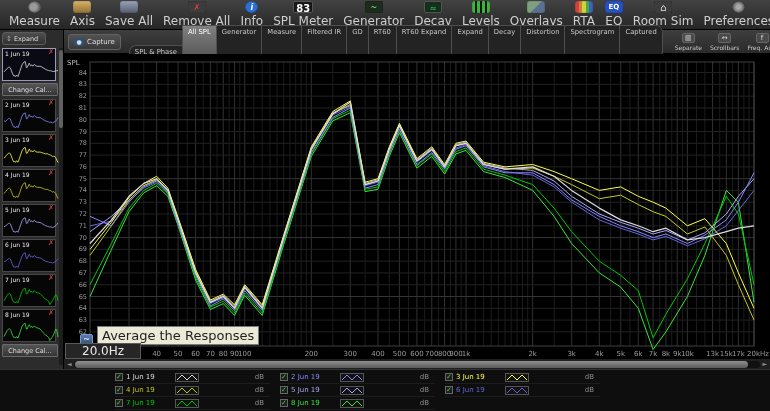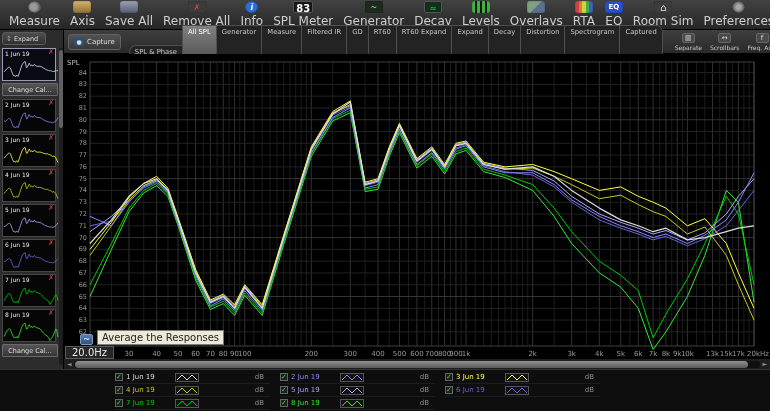--- a/index.html
+++ b/index.html
@@ -58,22 +58,22 @@
   .tab:last-child { border-right-width:1px; border-radius:0 7px 7px 0; }
   .tab.active { background:linear-gradient(#808080,#565656); color:#fff; }
   .gctrls { margin-left:auto; display:flex; }
   .gctrl { display:flex; flex-direction:column; align-items:center; gap:1px; padding:0 4px; }
   .gicon { width:13px; height:10px; background:#4a4a4a; border:1px solid #666; border-radius:2px; color:#ddd; font-size:7px; line-height:9px; text-align:center; }
   .glabel { font-size:6px; color:#ccc; white-space:nowrap; }
 
   
   .plot-wrap { flex:1; position:relative; background:#000; min-height:0; }
   .avg-btn { position:absolute; left:16px; bottom:14px; width:13px; height:11px; background:linear-gradient(#5a7fb5,#32517c); border:1px solid #7a9ac5; border-radius:2px; color:#fff; font-size:8px; line-height:10px; text-align:center; z-index:3; }
-  .tooltip { position:absolute; left:33px; bottom:14px; background:#ecead6; color:#222; border:1px solid #7a7a7a; font-size:10px; padding:1px 4px; white-space:nowrap; z-index:3; }
-  .readout { position:absolute; left:1px; bottom:0px; background:#262626; color:#e8e8e8; border:1px solid #5a5a5a; font-size:10px; padding:0 6px; z-index:3;margin-top:7px; }
+  .tooltip { position:absolute; left:33px; bottom:14px; background:#ecead6; color:#222; border:1px solid #7a7a7a; font-size:13px; padding:1px 4px; white-space:nowrap; z-index:3; }
+  .readout { position:absolute; left:1px; bottom:0px; background:#262626; color:#e8e8e8; border:1px solid #5a5a5a; font-size:12px; padding:0 16px; z-index:3;margin-top:7px; }
 
   
   .hscroll { height:10px; flex:0 0 10px; background:#1f1f1f; display:flex; align-items:center; padding:0 3px; gap:2px; }
   .arr { font-size:6px; color:#8a8a8a; line-height:10px; }
   .htrack { flex:1; height:7px; background:#101010; border-radius:4px; position:relative; }
   .hthumb { position:absolute; left:1px; top:0; height:7px; width:98%; background:linear-gradient(#909090,#5a5a5a); border-radius:4px; }
 
   
   .legend { height:42px; flex:0 0 42px; background:#0e0e0e; border-top:1px solid #333; display:flex; padding:1px 0 0 115px; gap:10px; }
   .lcol { display:flex; flex-direction:column; width:155px; }

